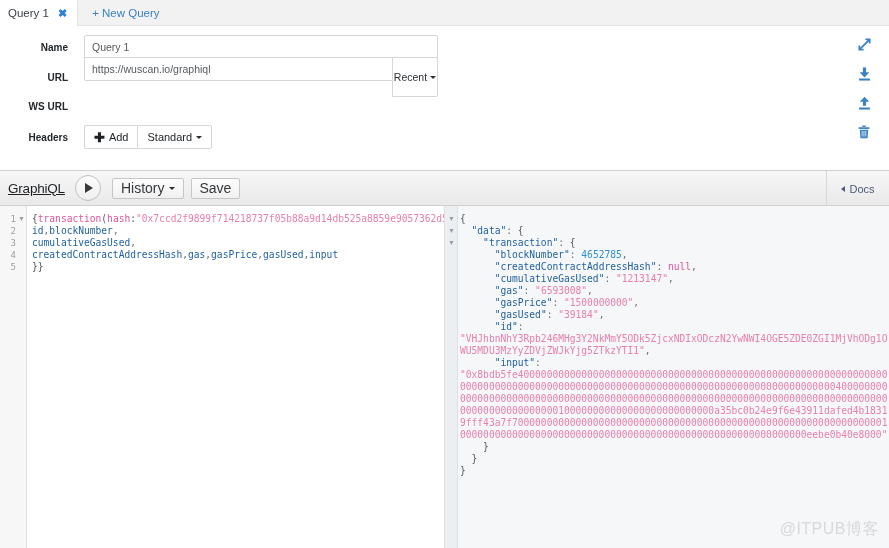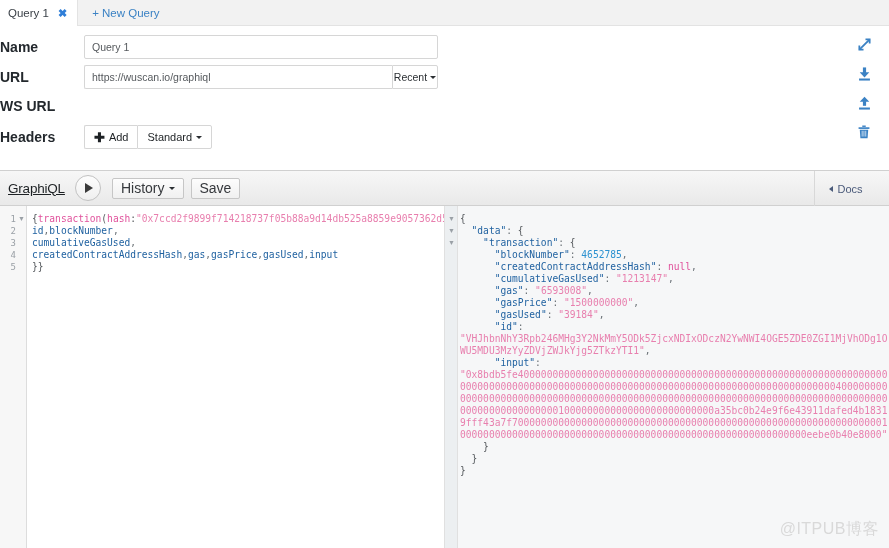--- a/index.html
+++ b/index.html
@@ -46,22 +46,22 @@
   
   .formarea {
     position: absolute; top: 26px; left: 0; width: 889px; height: 144px;
     background: #ffffff;
   }
   .frow {
     position: absolute; left: 0; width: 889px; height: 30px;
     display: flex; align-items: center;
   }
   .flabel {
-    width: 68px; text-align: left;
-    font-size: 14px; font-weight: bold; color: #23282d;
+    width: 68px; text-align: right;
+    font-size: 10px; font-weight: bold; color: #23282d;
     padding-right: 0;
   }
   .fctrl { margin-left: 16px; }
   .inp {
     height: 24px;
     border: 1px solid #d6d6d6;
     border-radius: 2px;
     background: #fff;
     font-size: 10.5px;
     color: #55595d;
@@ -71,21 +71,21 @@
     outline: none;
   }
   .inp-name { width: 354px; }
   .urlwrap { display: flex; }
   .inp-url {
     width: 308px;
     border-right: none;
     border-radius: 2px 0 0 2px;
   }
   .recent-btn {
-    width: 46px; height: 24px;
+    width: 46px; height: 40px;
     border: 1px solid #d6d6d6;
     border-radius: 0 2px 2px 0;
     background: #fff;
     font-size: 10.5px; color: #2b2f33;
     display: flex; align-items: center; justify-content: center; gap: 3px;
     cursor: pointer;
   }
   .inp-ws { width: 354px; }
   .hdr-btns { display: flex; }
   .btn-add {
@@ -157,21 +157,21 @@
   }
   .tbtn {
     height: 21px; padding: 8px 8px;
     border: 1px solid #c6c6c6; border-radius: 2px;
     background: linear-gradient(to bottom, #fdfdfd, #f0f0f0);
     font-size: 14px; color: #36393d;
     display: flex; align-items: center; gap: 4px;
     cursor: pointer; margin-right: 7px;
   }
   .docs-btn {
-    position: absolute; right: 12px; top: 0;
+    position: absolute; right: 0; top: 0;
     height: 35px; width: 63px;
     border-left: 1px solid #d8d8d8;
     display: flex; align-items: center; justify-content: center; gap: 4px;
     font-size: 11px; color: #4a5a7a;
     cursor: pointer;
   }
   .chev-left {
     width: 0; height: 0;
     border-top: 3.5px solid transparent;
     border-bottom: 3.5px solid transparent;

